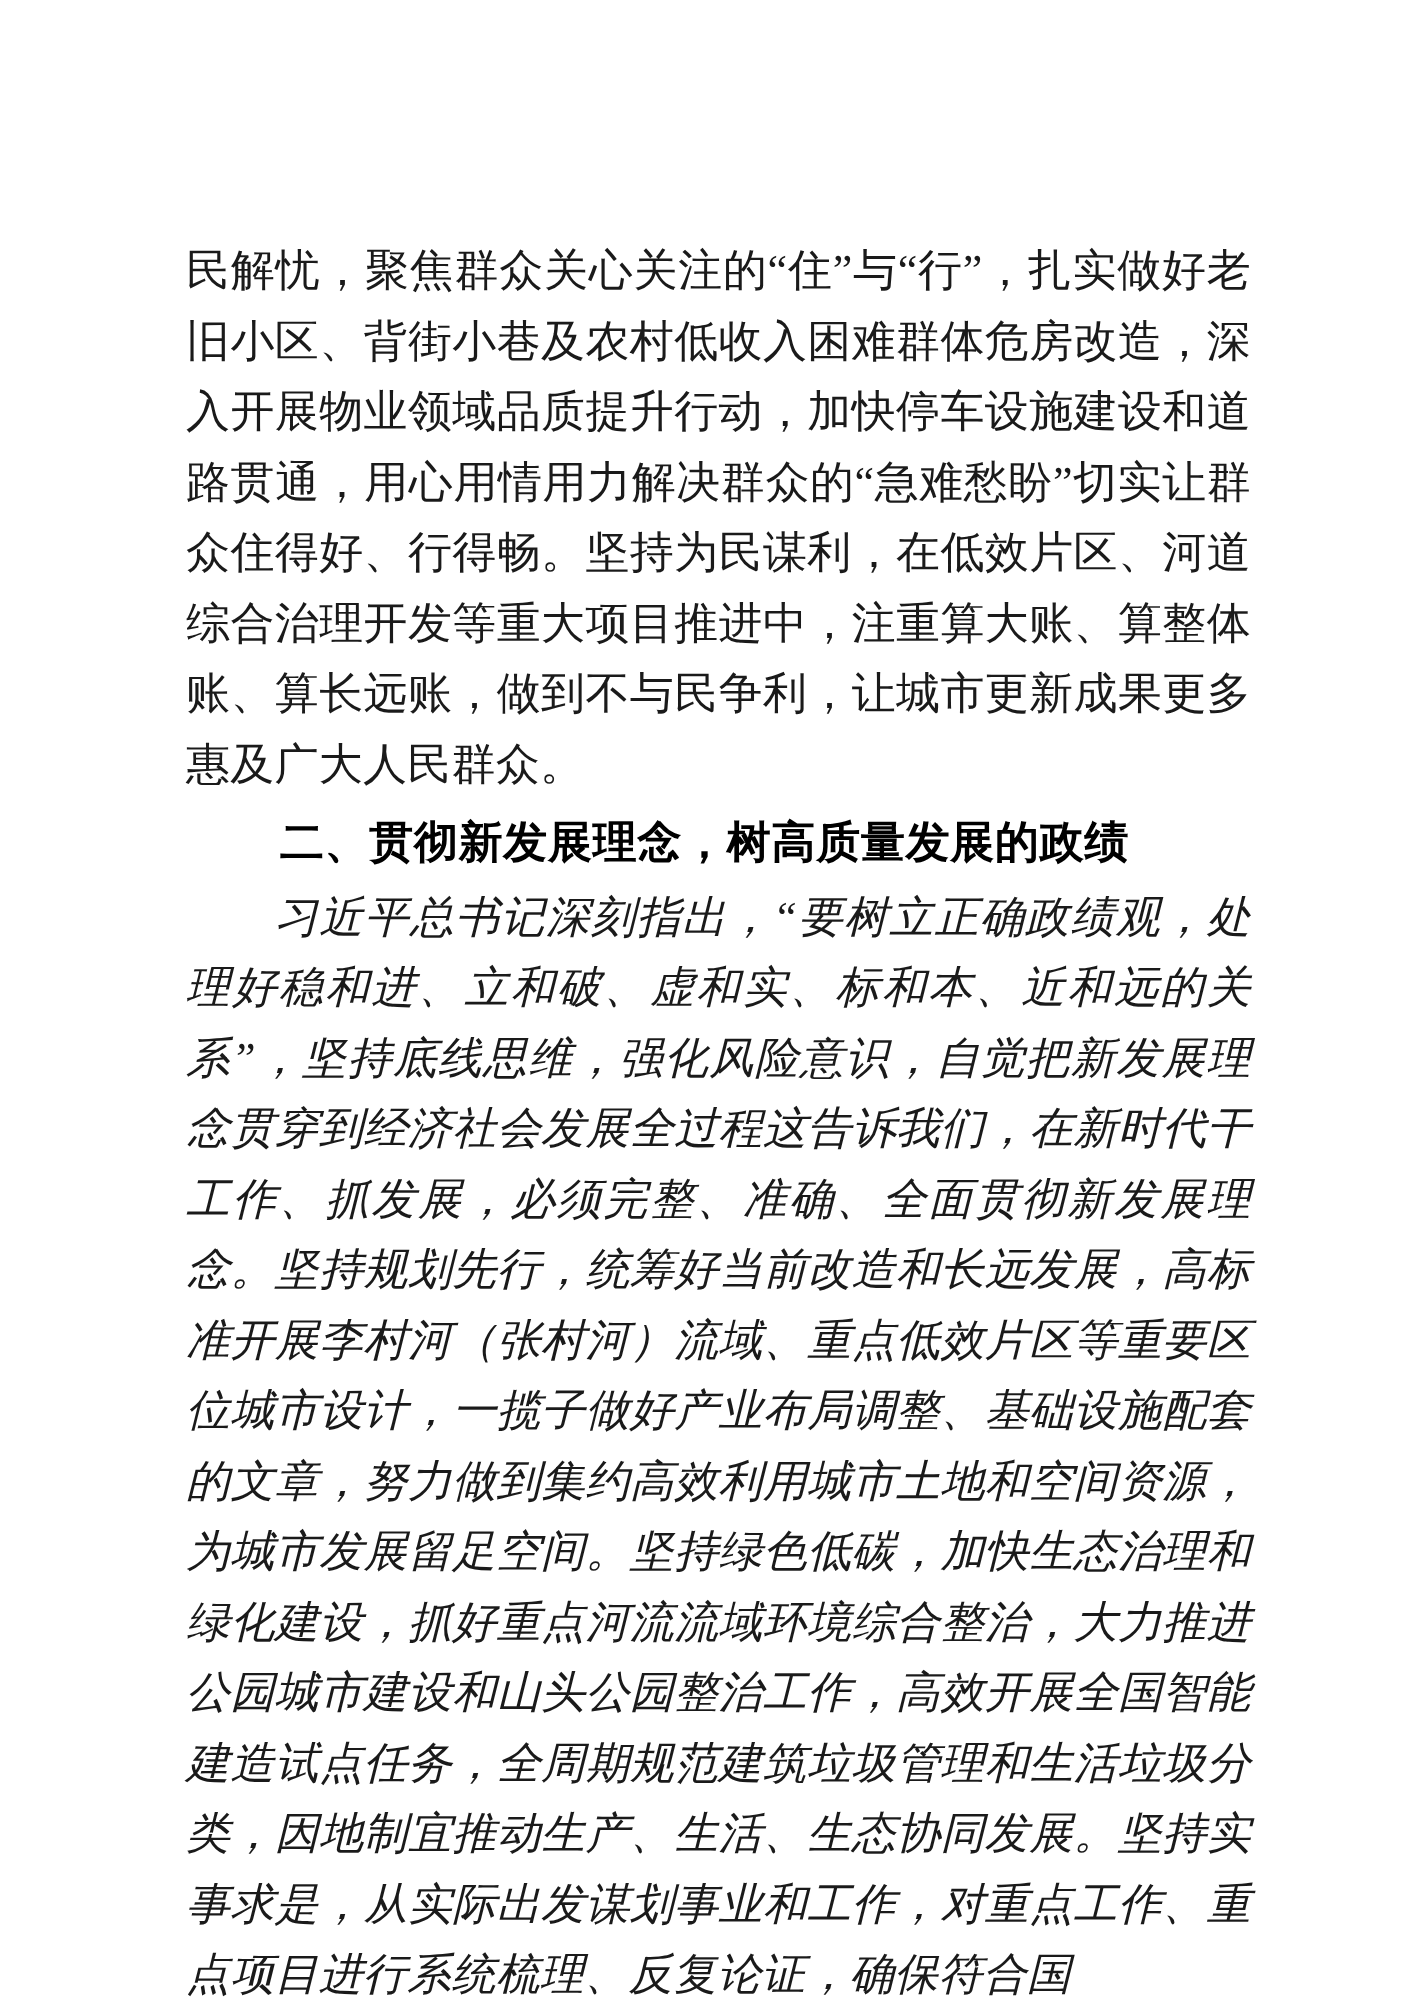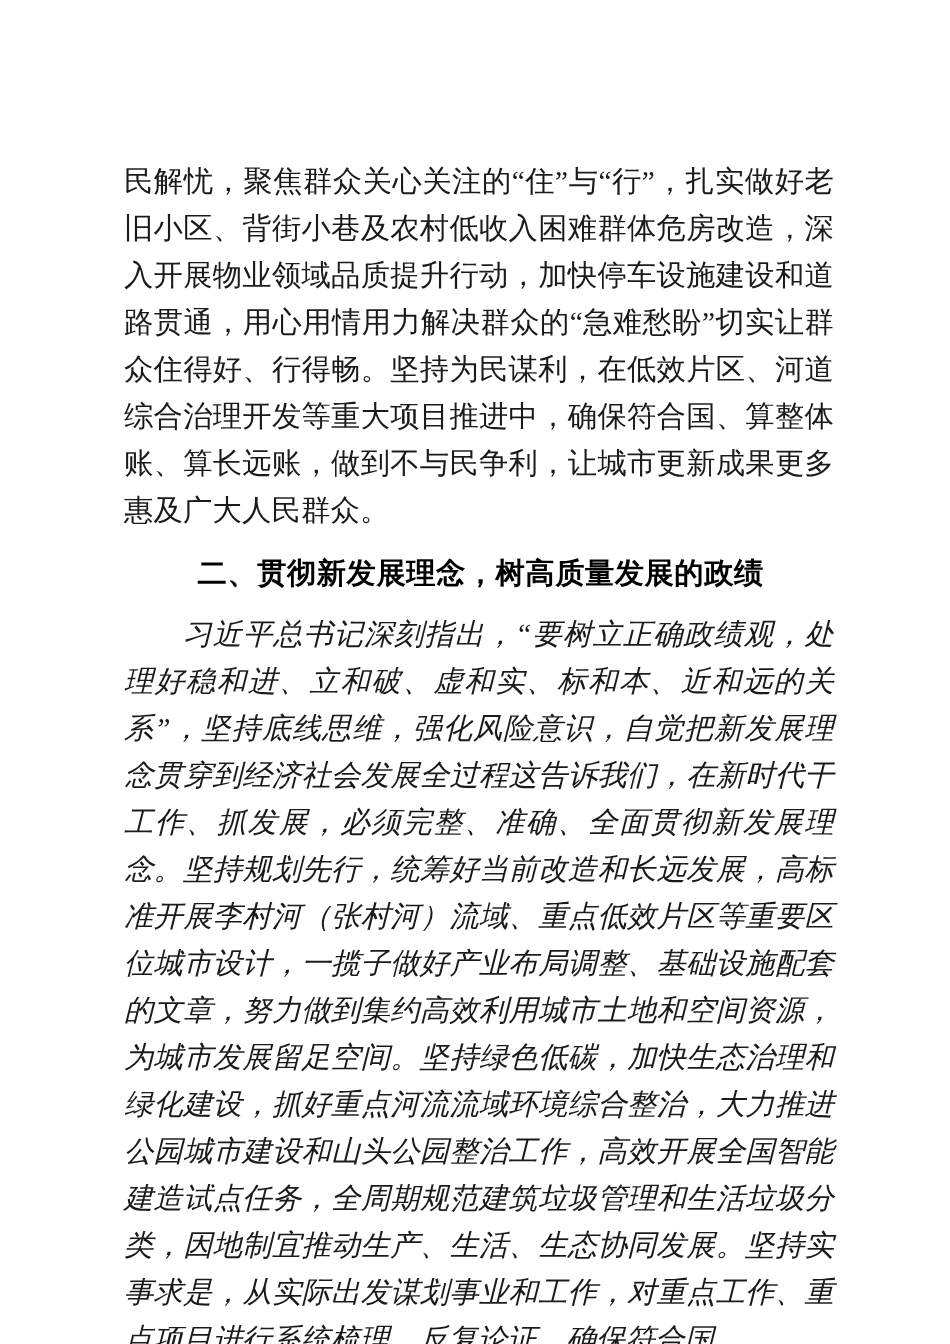--- a/index.html
+++ b/index.html
@@ -46,38 +46,38 @@
     word-break: break-all;
     -webkit-font-smoothing: antialiased;
   }
 
   p.para.indent {
     text-indent: 2em;
     font-style: italic;
   }
 
   h2.section-heading {
-    margin: 15px;
+    margin: 4px;
     padding: 0;
     font-size: 29.3px;
     line-height: 47px;
     font-family: "Liberation Sans", "DejaVu Sans", sans-serif;
     font-weight: 700;
     letter-spacing: 0.5px;
     text-indent: 2em;
     color: #000000;
     text-align: left;
   }
 </style>
 </head>
 <body>
 
 <div id="page">
   <div id="text-body">
 
-    <p class="para">民解忧，聚焦群众关心关注的“住”与“行”，扎实做好老旧小区、背街小巷及农村低收入困难群体危房改造，深入开展物业领域品质提升行动，加快停车设施建设和道路贯通，用心用情用力解决群众的“急难愁盼”切实让群众住得好、行得畅。坚持为民谋利，在低效片区、河道综合治理开发等重大项目推进中，确保符合国、算整体账、算长远账，做到不与民争利，让城市更新成果更多惠及广大人民群众。</p>
+    <p class="para">民解忧，聚焦群众关心关注的“住”与“行”，扎实做好老旧小区、背街小巷及农村低收入困难群体危房改造，深入开展物业领域品质提升行动，加快停车设施建设和道路贯通，用心用情用力解决群众的“急难愁盼”切实让群众住得好、行得畅。坚持为民谋利，在低效片区、河道综合治理开发等重大项目推进中，注重算大账、算整体账、算长远账，做到不与民争利，让城市更新成果更多惠及广大人民群众。</p>
 
     <h2 class="section-heading">二、贯彻新发展理念，树高质量发展的政绩</h2>
 
     <p class="para indent">习近平总书记深刻指出，“要树立正确政绩观，处理好稳和进、立和破、虚和实、标和本、近和远的关系”，坚持底线思维，强化风险意识，自觉把新发展理念贯穿到经济社会发展全过程这告诉我们，在新时代干工作、抓发展，必须完整、准确、全面贯彻新发展理念。坚持规划先行，统筹好当前改造和长远发展，高标准开展李村河（张村河）流域、重点低效片区等重要区位城市设计，一揽子做好产业布局调整、基础设施配套的文章，努力做到集约高效利用城市土地和空间资源，为城市发展留足空间。坚持绿色低碳，加快生态治理和绿化建设，抓好重点河流流域环境综合整治，大力推进公园城市建设和山头公园整治工作，高效开展全国智能建造试点任务，全周期规范建筑垃圾管理和生活垃圾分类，因地制宜推动生产、生活、生态协同发展。坚持实事求是，从实际出发谋划事业和工作，对重点工作、重点项目进行系统梳理、反复论证，确保符合国</p>
 
   </div>
 </div>
 
 </body></html>

